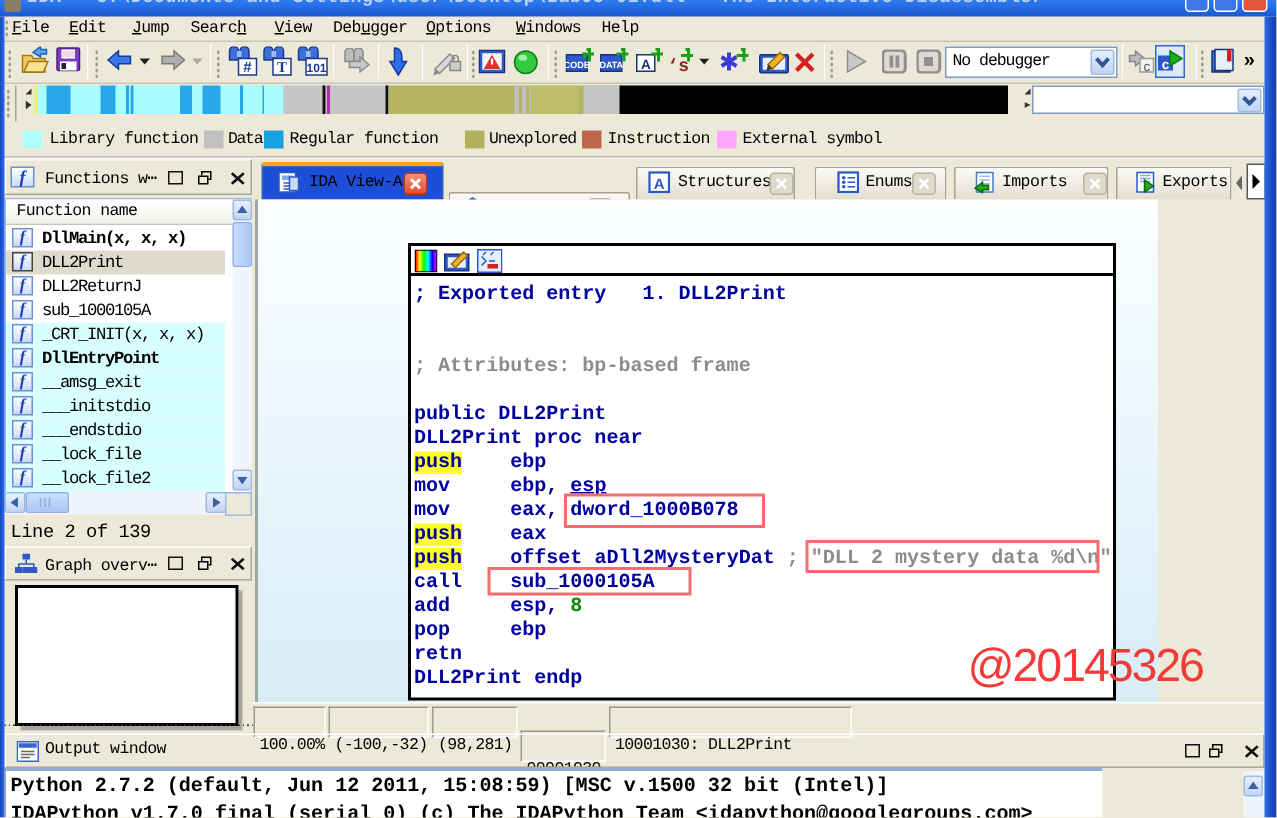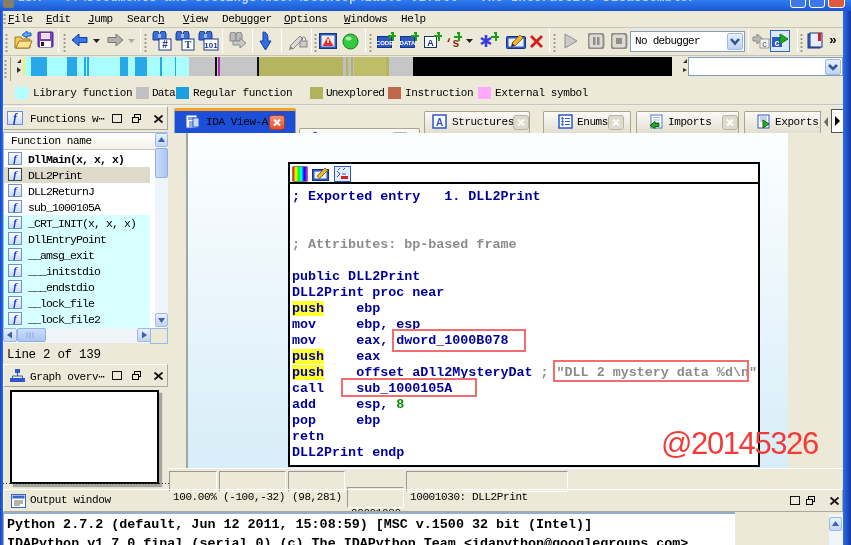--- a/index.html
+++ b/index.html
@@ -322,21 +322,21 @@
     <div class="row" style="left:0;top:66px;width:146px">
         <div class="fi" style="left:4px;top:1px">f</div>
         <span class="rt">sub_1000105A</span>
       </div>
     <div class="row" style="left:0;top:82px;width:146px;background:#D8FFFF">
         <div class="fi" style="left:4px;top:1px">f</div>
         <span class="rt">_CRT_INIT(x, x, x)</span>
       </div>
     <div class="row" style="left:0;top:98px;width:146px;background:#D8FFFF">
         <div class="fi" style="left:4px;top:1px">f</div>
-        <span class="rt" style="font-weight:normal">DllEntryPoint</span>
+        <span class="rt" style="font-weight:bold">DllEntryPoint</span>
       </div>
     <div class="row" style="left:0;top:114px;width:146px;background:#D8FFFF">
         <div class="fi" style="left:4px;top:1px">f</div>
         <span class="rt">__amsg_exit</span>
       </div>
     <div class="row" style="left:0;top:130px;width:146px;background:#D8FFFF">
         <div class="fi" style="left:4px;top:1px">f</div>
         <span class="rt">___initstdio</span>
       </div>
     <div class="row" style="left:0;top:146px;width:146px;background:#D8FFFF">
@@ -491,21 +491,21 @@
         <path d="M7 5 L3 10 L7 15 Z" fill="#666"></path>
       </svg>
     </div>
   <div class="a" style="left:661px;top:3px;width:13px;height:24px;background:#fff;border:1px solid #555">
       <svg width="11" height="22">
         <path d="M3 6 L8 11 L3 16 Z" fill="#000"></path>
       </svg>
     </div>
 </div>
 
-<div class="a" id="mdi" style="left:186px;top:133px;width:602px;height:335px;background:linear-gradient(#FCFEFF,#D7EDF8);border-left:2px solid #9FA8A0">
+<div class="a" id="mdi" style="left:170px;top:133px;width:602px;height:335px;background:linear-gradient(#FCFEFF,#D7EDF8);border-left:2px solid #9FA8A0">
 
   <div class="a" style="left:100px;top:29px;width:472px;height:305px;background:#fff;border:2px solid #000">
     <div class="a" style="left:0;top:0;width:468px;height:20px;background:#fff;border-bottom:2px solid #000">
       <svg class="a" style="left:2px;top:2px" width="16" height="16">
           <rect x="0.5" y="0.5" width="15" height="15" fill="#000"></rect>
           <foreignObject x="1" y="1" width="14" height="14"><div style="width:14px;height:14px;background:linear-gradient(90deg,red,#ff0,#0f0,#0ff,#00f,#f0f)"></div></foreignObject>
         </svg>
       <svg class="a" style="left:22px;top:2px" width="18" height="16">
           <rect x="0.5" y="3.5" width="16" height="11" fill="#2E58C8" stroke="#16347E"></rect>
           <rect x="2.5" y="5.5" width="12" height="7" fill="#E8F0FE"></rect>

